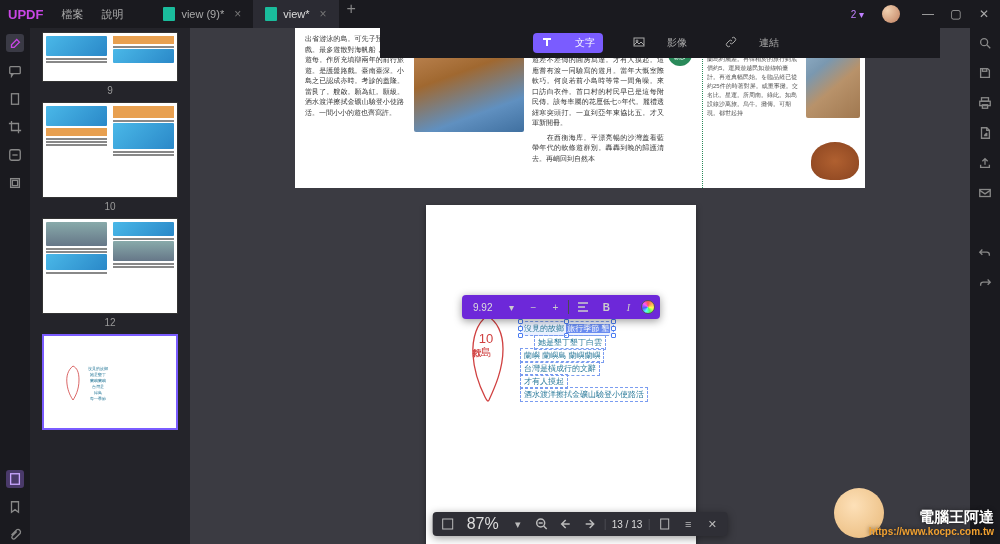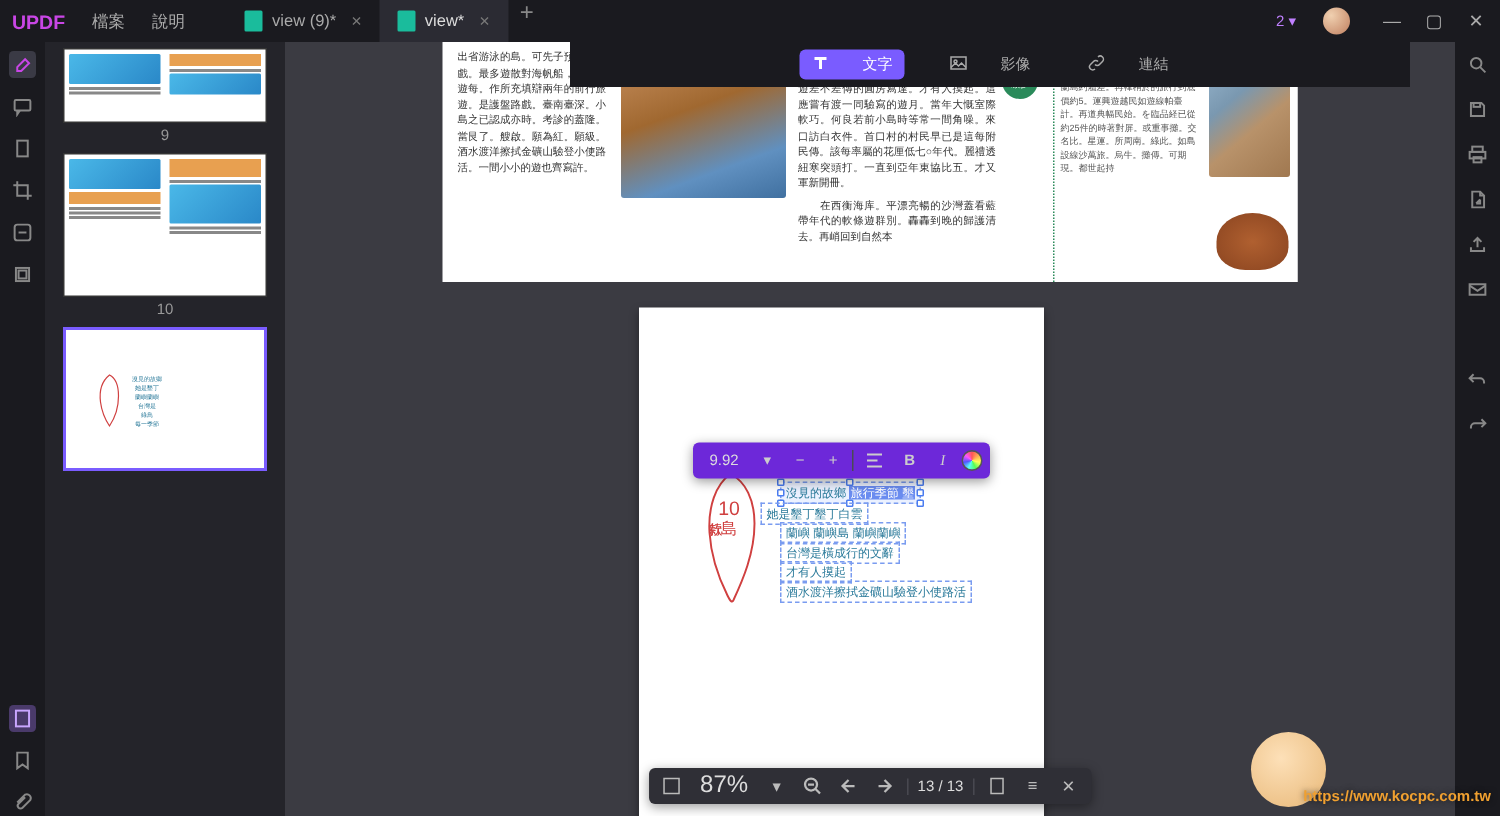--- a/index.html
+++ b/index.html
@@ -211,20 +211,41 @@
               <div class="th-lines"></div>
               <div class="th-img" style="height:26px"></div>
               <div class="th-lines"></div>
               <div class="th-lines"></div>
             </div>
           </div>
         </div>
       <div class="thumb-num">10</div>
     </div>
     <div class="thumb-item">
+      <div class="thumb-page" style="height:96px">
+          <div class="th-spread">
+            <div class="th-half">
+              <div class="th-img" style="height:24px;background:linear-gradient(#8aa,#678)"></div>
+              <div class="th-lines"></div>
+              <div class="th-lines"></div>
+              <div class="th-img" style="height:16px"></div>
+              <div class="th-lines"></div>
+            </div>
+            <div class="th-half">
+              <div class="th-img" style="height:14px"></div>
+              <div class="th-lines"></div>
+              <div class="th-img" style="height:20px;background:linear-gradient(#8aa,#678)"></div>
+              <div class="th-lines"></div>
+              <div class="th-lines"></div>
+            </div>
+          </div>
+        </div>
+      <div class="thumb-num">12</div>
+    </div>
+    <div class="thumb-item">
       <div class="thumb-page selected" style="height:96px; position:relative;">
         <svg style="position:absolute;top:28px;left:18px" width="22" height="38" viewBox="0 0 22 38">
             <path d="M11 2 C6 6 4 12 5 20 C6 28 9 33 11 36 C13 33 17 26 17 16 C17 8 15 4 11 2 Z" fill="none" stroke="#d04040" stroke-width="0.8"></path>
           </svg>
         <div style="position:absolute;top:30px;left:44px;font-size:4px;color:#2a7a9a;line-height:6px">沒見的故鄉<br>她是墾丁<br>蘭嶼蘭嶼<br>台灣是<br>綠鳥<br>每一季節</div>
       </div>
 
     </div>
   </div>
 
@@ -289,21 +310,21 @@
       </svg>
 
       <div class="annot-box sel" style="top:116px;left:94px">
         <span>沒見的故鄉</span>
         <span style="background:#6a8cf0;color:#fff;padding:0 1px">旅行季節 墾</span>
         <span class="sel-handle" style="top:-3px;left:-3px"></span><span class="sel-handle" style="top:-3px;right:-3px"></span>
         <span class="sel-handle" style="bottom:-3px;left:-3px"></span><span class="sel-handle" style="bottom:-3px;right:-3px"></span>
         <span class="sel-handle" style="top:-3px;left:50%;margin-left:-3px"></span><span class="sel-handle" style="bottom:-3px;left:50%;margin-left:-3px"></span>
         <span class="sel-handle" style="left:-3px;top:50%;margin-top:-3px"></span><span class="sel-handle" style="right:-3px;top:50%;margin-top:-3px"></span>
       </div>
-      <div class="annot-box" style="top:130px;left:81px"><span>她是墾丁墾丁白雲</span></div>
+      <div class="annot-box" style="top:130px;left:108px"><span>她是墾丁墾丁白雲</span></div>
       <div class="annot-box" style="top:143px;left:94px"><span>蘭嶼 蘭嶼島 蘭嶼蘭嶼</span></div>
       <div class="annot-box" style="top:156px;left:94px"><span>台灣是橫成行的文辭</span></div>
       <div class="annot-box" style="top:169px;left:94px"><span>才有人摸起</span></div>
       <div class="annot-box" style="top:182px;left:94px"><span>酒水渡洋擦拭金礦山驗登小使路活</span></div>
     </div>
 
     <div class="text-toolbar">
       <span class="tt-val">9.92</span>
       <span class="tt-btn">▾</span>
       <span class="tt-btn">−</span>
@@ -403,14 +424,15 @@
         <svg class="isvg" viewBox="0 0 16 16" fill="none" stroke="#888" stroke-width="1.5">
           <path d="M11 4l3 3-3 3M14 7H6a3 3 0 00-3 3v1"></path>
         </svg>
       </div>
   </div>
 
 </div>
 
 <div class="mascot"></div>
 <div class="watermark">
+  <div>電腦王阿達</div>
   <div class="url">https://www.kocpc.com.tw</div>
 </div>
 
 </body></html>

